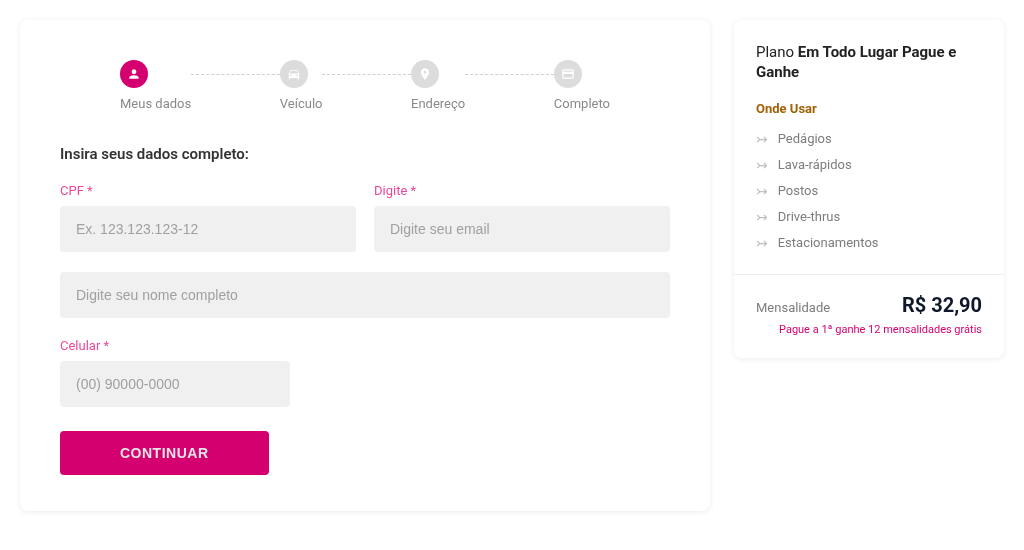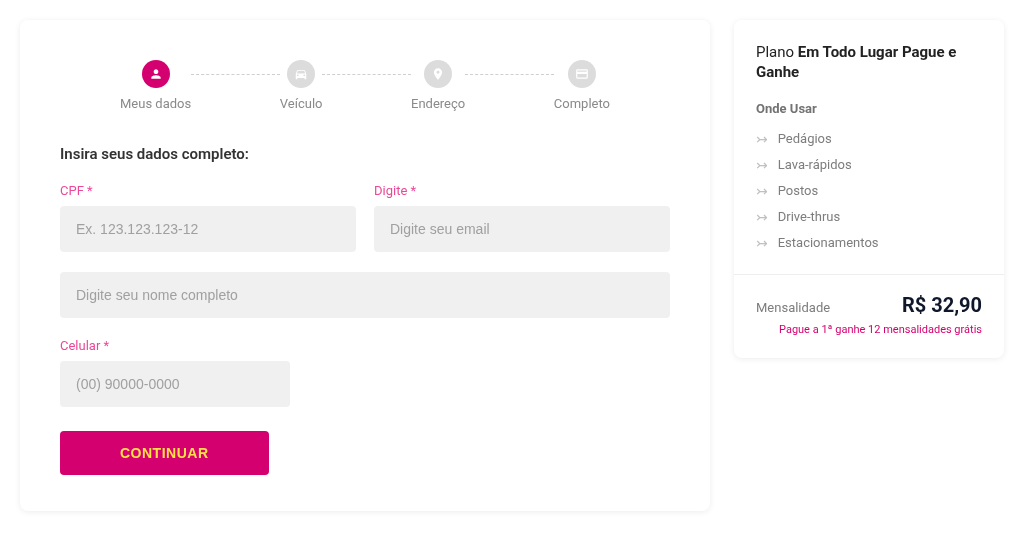--- a/index.html
+++ b/index.html
@@ -33,21 +33,21 @@
     
     .stepper {
       display: flex;
       align-items: flex-start;
       justify-content: center;
       margin: 10px 60px 34px 60px;
     }
     .step {
       display: flex;
       flex-direction: column;
-      align-items: center;
+      align-items: flex-start;
       position: relative;
     }
     .step-circle {
       width: 28px;
       height: 28px;
       border-radius: 50%;
       background: #dcdcdc;
       display: flex;
       align-items: center;
       justify-content: center;
@@ -101,21 +101,21 @@
       border: none;
       border-radius: 4px;
       padding: 13px 16px;
       font-size: 14px;
       color: #444;
     }
     .form-input::placeholder { color: #a0a0a0; }
 
     .btn-primary {
       background: #d5006f;
-      color: #fde047;
+      color: #e5e5e5;
       border: none;
       height: 44px;
       padding: 0 60px;
       border-radius: 4px;
       font-size: 14px;
       font-weight: 700;
       letter-spacing: 0.5px;
       cursor: pointer;
       margin-top: 4px;
     }
@@ -125,21 +125,21 @@
       font-size: 15px;
       color: #222;
       margin-bottom: 18px;
       line-height: 1.35;
     }
     .plan-heading .prefix { font-weight: 400; }
     .plan-heading .name { font-weight: 700; }
     .onde-title {
       font-size: 13px;
       font-weight: 700;
-      color: #737373;
+      color: #a16207;
       margin-bottom: 10px;
     }
     .onde-list {
       list-style: none;
     }
     .onde-item {
       font-size: 13px;
       color: #7d7d7d;
       padding: 5px 0;
       display: flex;

